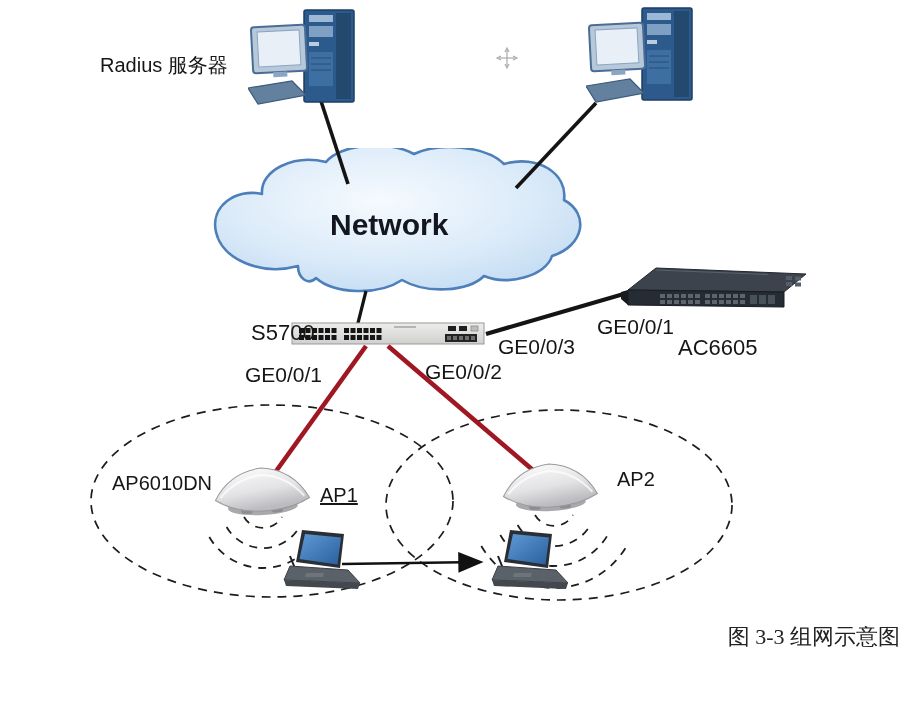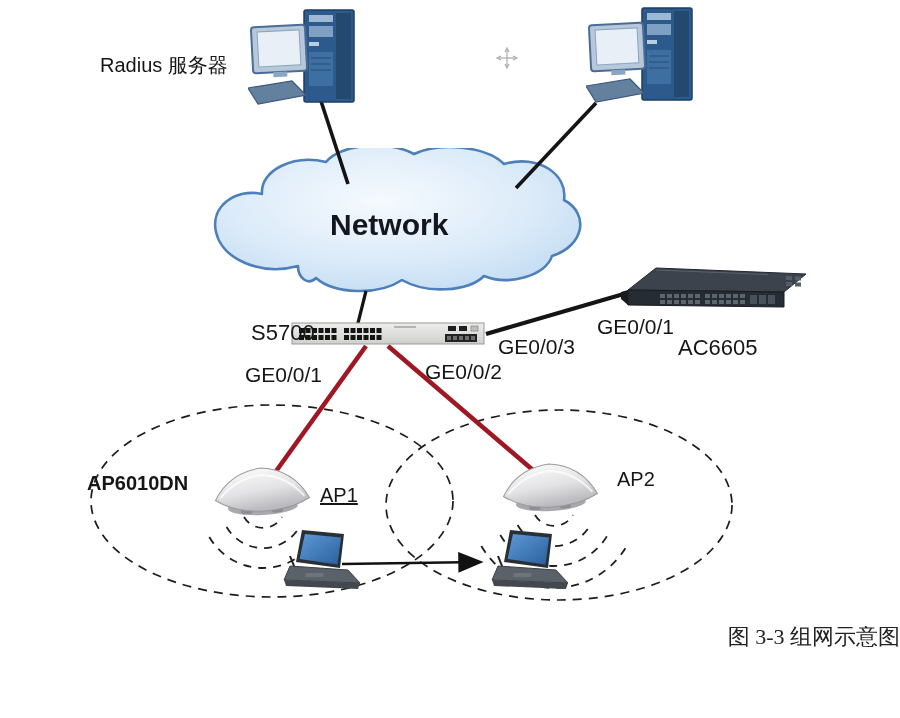--- a/index.html
+++ b/index.html
@@ -246,21 +246,21 @@
       </defs>
       <g transform="rotate(-3 50 30)">
         <ellipse cx="50" cy="47" rx="35" ry="8" fill="#a9a9ad"></ellipse>
         <rect x="28" y="46" width="12" height="7" rx="3" fill="#8e8e92"></rect>
         <rect x="58" y="46" width="12" height="7" rx="3" fill="#8e8e92"></rect>
         <path d="M3,38 Q18,11 50,8 Q82,11 97,40 Q78,51 50,51 Q22,51 3,38 Z" fill="url(#apG1)" stroke="#9a9a9e" stroke-width="1"></path>
         <path d="M8,36 Q25,17 50,15 Q75,17 92,38" fill="none" stroke="#ffffff" stroke-width="2" opacity="0.7"></path>
       </g>
     </svg>
   </div>
-  <div class="lbl lbl-ap" style="left:87px;top:472px;font-weight:bold;">AP6010DN</div>
+  <div class="lbl lbl-ap" style="left:112px;top:472px;">AP6010DN</div>
   <div class="lbl lbl-ap" style="left:320px;top:484px;text-decoration:underline;">AP1</div>
 
   <div class="abs" style="left:500px;top:456px;width:100px;height:60px;">
     <svg width="100" height="60" viewBox="0 0 100 60">
       <defs>
         <linearGradient id="apG2" x1="0" y1="0" x2="0.3" y2="1">
           <stop offset="0%" stop-color="#fdfdfd"></stop>
             <stop offset="60%" stop-color="#e3e3e5"></stop>
             <stop offset="100%" stop-color="#bcbcc0"></stop>
         </linearGradient>

